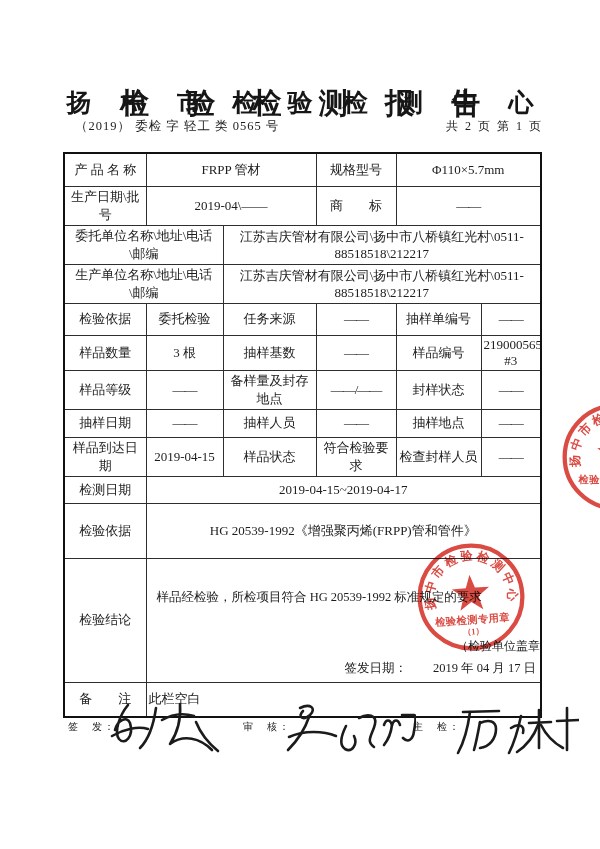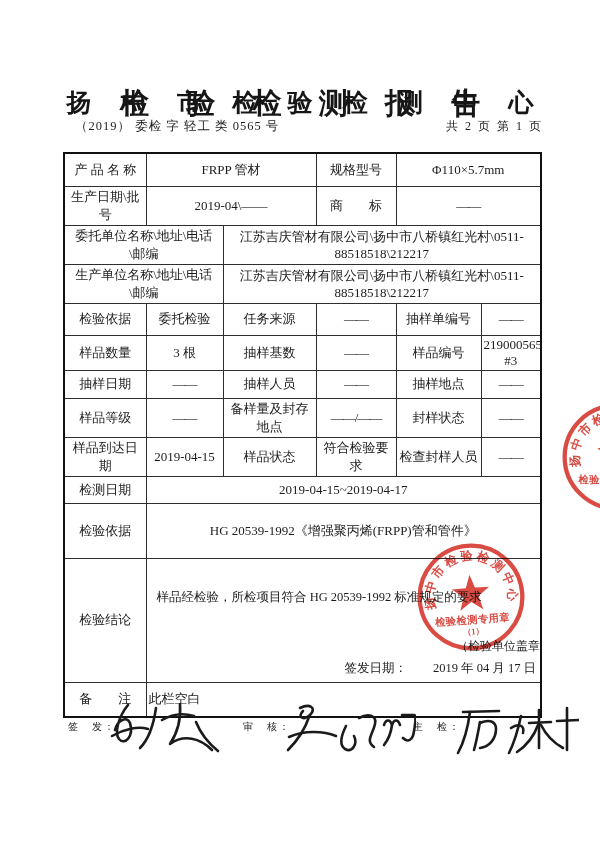--- a/index.html
+++ b/index.html
@@ -107,33 +107,33 @@
     </tr>
     <tr style="height:31px">
       <td class="lbl">样品数量</td>
       <td>3 根</td>
       <td class="lbl">抽样基数</td>
       <td class="dash">——</td>
       <td class="lbl">样品编号</td>
       <td class="tiny-val">219000565#1-#3</td>
     </tr>
     <tr style="height:28px">
-      <td class="lbl">抽样日期</td>
-      <td class="dash">——</td>
-      <td class="lbl">抽样人员</td>
-      <td class="dash">——</td>
-      <td class="lbl">抽样地点</td>
-      <td class="dash">——</td>
-    </tr>
-    <tr style="height:28px">
       <td class="lbl">样品等级</td>
       <td class="dash">——</td>
       <td class="small-lbl">备样量及封存地点</td>
       <td class="dash">——/——</td>
       <td class="lbl">封样状态</td>
+      <td class="dash">——</td>
+    </tr>
+    <tr style="height:28px">
+      <td class="lbl">抽样日期</td>
+      <td class="dash">——</td>
+      <td class="lbl">抽样人员</td>
+      <td class="dash">——</td>
+      <td class="lbl">抽样地点</td>
       <td class="dash">——</td>
     </tr>
     <tr style="height:28px">
       <td class="small-lbl">样品到达日期</td>
       <td>2019-04-15</td>
       <td class="lbl">样品状态</td>
       <td class="small-val">符合检验要求</td>
       <td class="small-lbl">检查封样人员</td>
       <td class="dash">——</td>
     </tr>

